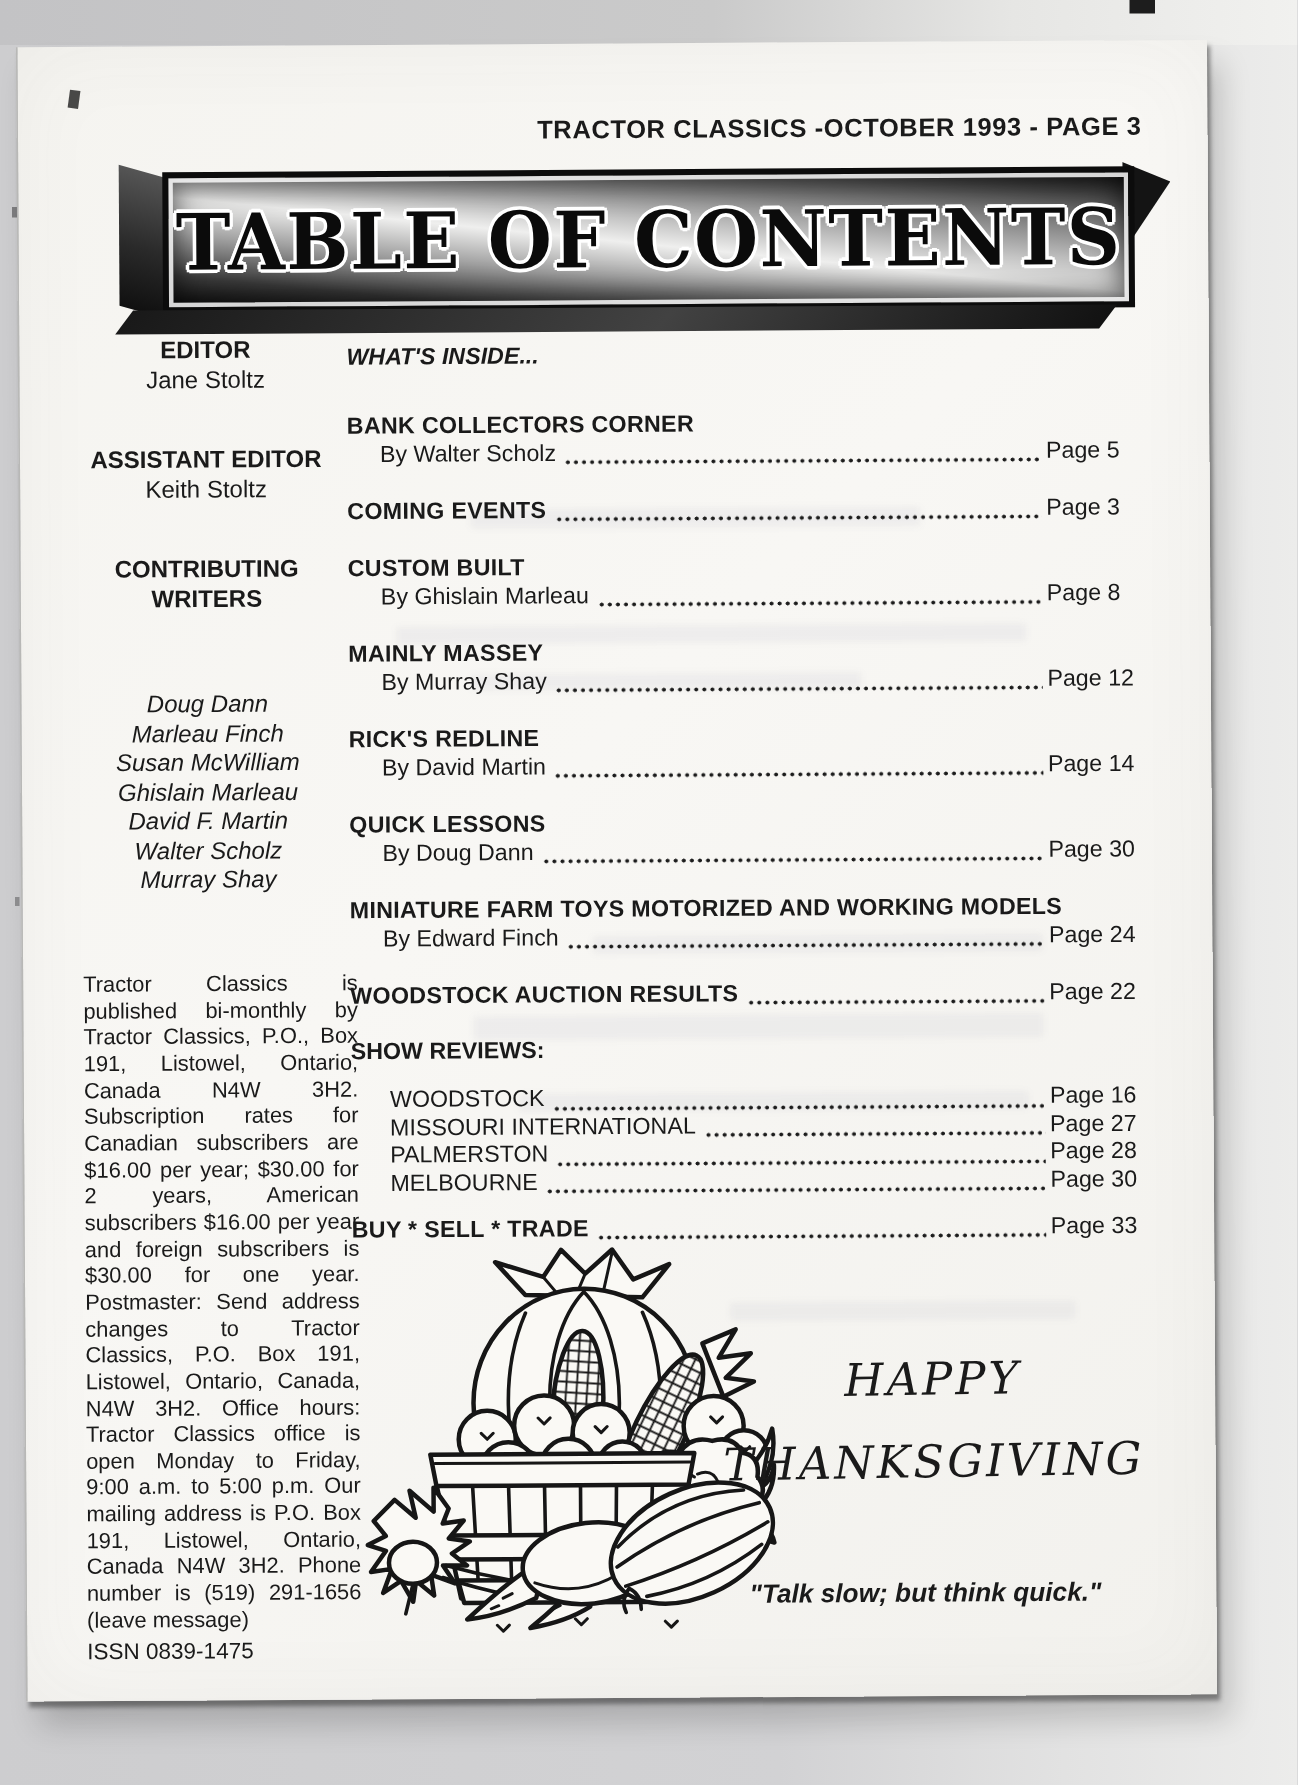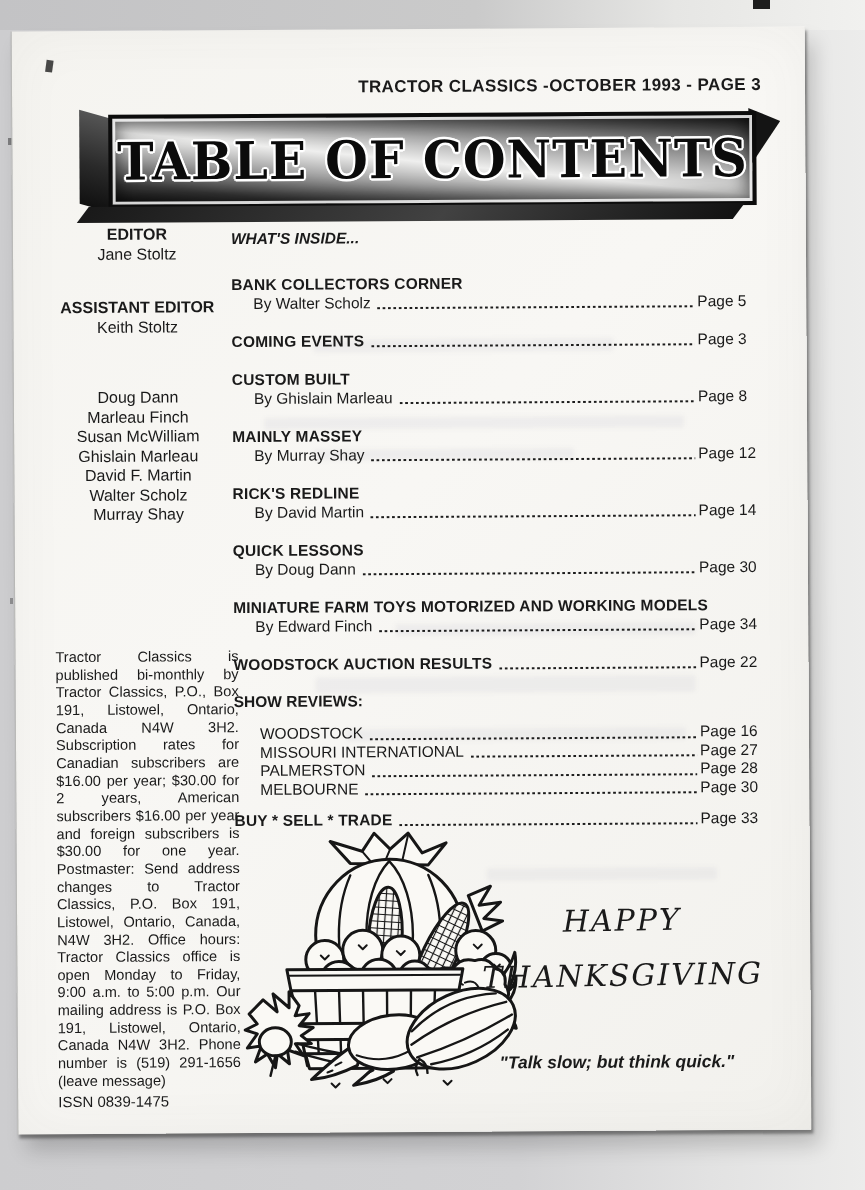--- a/index.html
+++ b/index.html
@@ -48,21 +48,21 @@
        letter-spacing:1px;color:#0b0b0b;transform:scaleY(1.06);white-space:nowrap;
        text-shadow:-1.6px -1.6px 0 #fff,1.6px -1.6px 0 #fff,-1.6px 1.6px 0 #fff,1.6px 1.6px 0 #fff,
                    -2.3px 0 0 #fff,2.3px 0 0 #fff,0 -2.3px 0 #fff,0 2.3px 0 #fff;}
 
   
   .sidebar{position:absolute;left:28px;top:194px;width:192px;text-align:center;
        font-size:16px;line-height:1.25;}
   .sb-label{font-weight:bold;}
   .gap{margin-top:33px;}
   .sb-label.narrow{width:140px;margin-left:auto;margin-right:auto;}
-  .sb-writers{margin-top:50px;}
+  .sb-writers{margin-top:50px;font-style:italic;}
   .sb-writers div{line-height:19.5px;}
 
   .pub{position:absolute;left:40px;top:618px;width:183px;font-size:14.6px;
        line-height:1.21;text-align:justify;}
   .issn{margin-top:3px;text-align:left;font-size:15px;}
 
   
   .toc{position:absolute;left:218px;top:200px;width:530px;font-size:15.5px;}
   .toc-intro{font-weight:bold;font-style:italic;margin-bottom:27px;}
   .entry{margin-bottom:19px;}
@@ -114,20 +114,21 @@
       <div class="banner-face">
         <span class="banner-text">TABLE OF CONTENTS</span>
       </div>
     </div>
 
     <div class="sidebar">
       <div class="sb-label">EDITOR</div>
       <div class="sb-name">Jane Stoltz</div>
       <div class="sb-label gap">ASSISTANT EDITOR</div>
       <div class="sb-name">Keith Stoltz</div>
+      <div class="sb-label gap narrow">CONTRIBUTING WRITERS</div>
       <div class="sb-writers">
         <div>Doug Dann</div>
         <div>Marleau Finch</div>
         <div>Susan McWilliam</div>
         <div>Ghislain Marleau</div>
         <div>David F. Martin</div>
         <div>Walter Scholz</div>
         <div>Murray Shay</div>
       </div>
     </div>
@@ -191,21 +192,21 @@
             <span class="leader"></span>
             <span class="pageno">Page 30</span>
           </div>
       </div>
 
       <div class="entry">
         <div class="etitle">MINIATURE FARM TOYS MOTORIZED AND WORKING MODELS</div>
         <div class="trow">
             <span class="byline">By Edward Finch</span>
             <span class="leader"></span>
-            <span class="pageno">Page 34</span>
+            <span class="pageno">Page 24</span>
           </div>
       </div>
 
       <div class="entry single">
         <div class="trow">
             <span class="etitle-inline">WOODSTOCK AUCTION RESULTS</span>
             <span class="leader"></span>
             <span class="pageno">Page 22</span>
           </div>
       </div>

